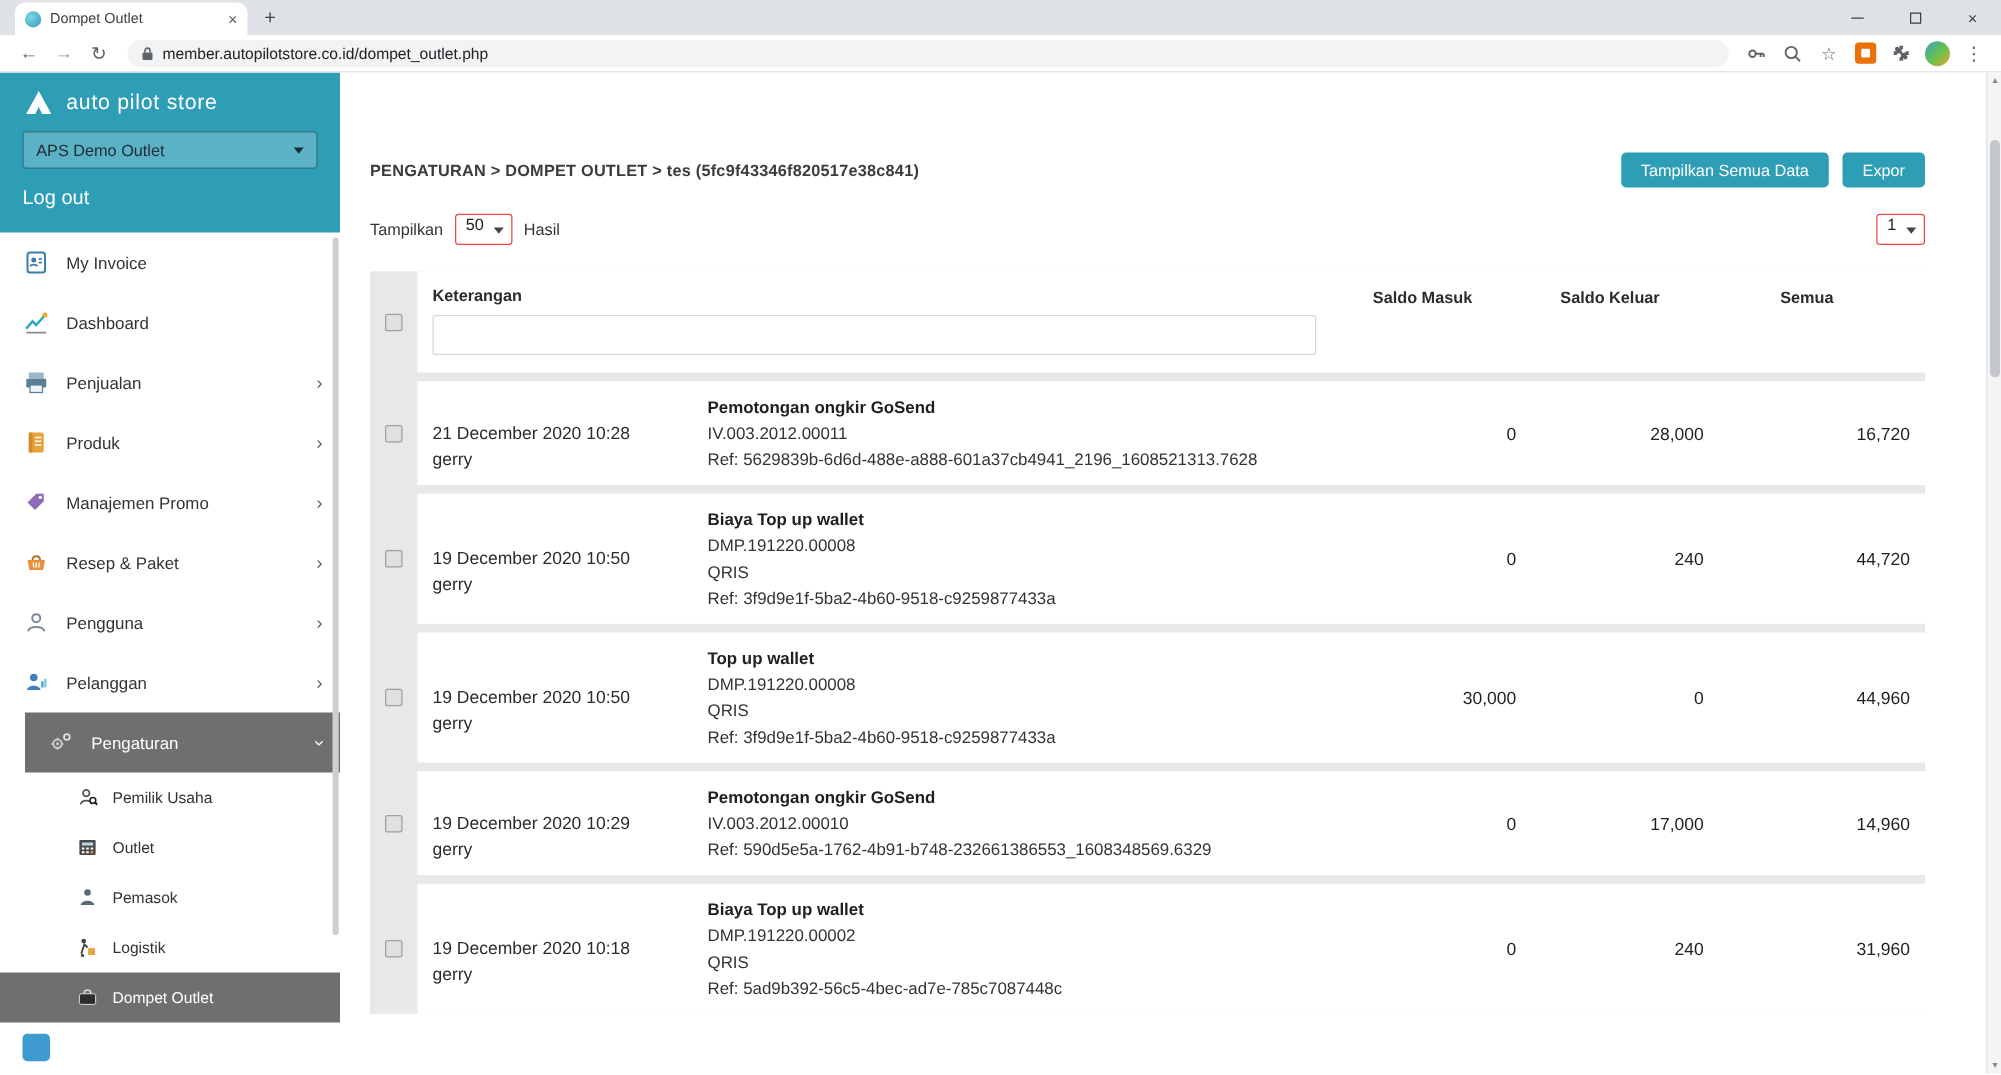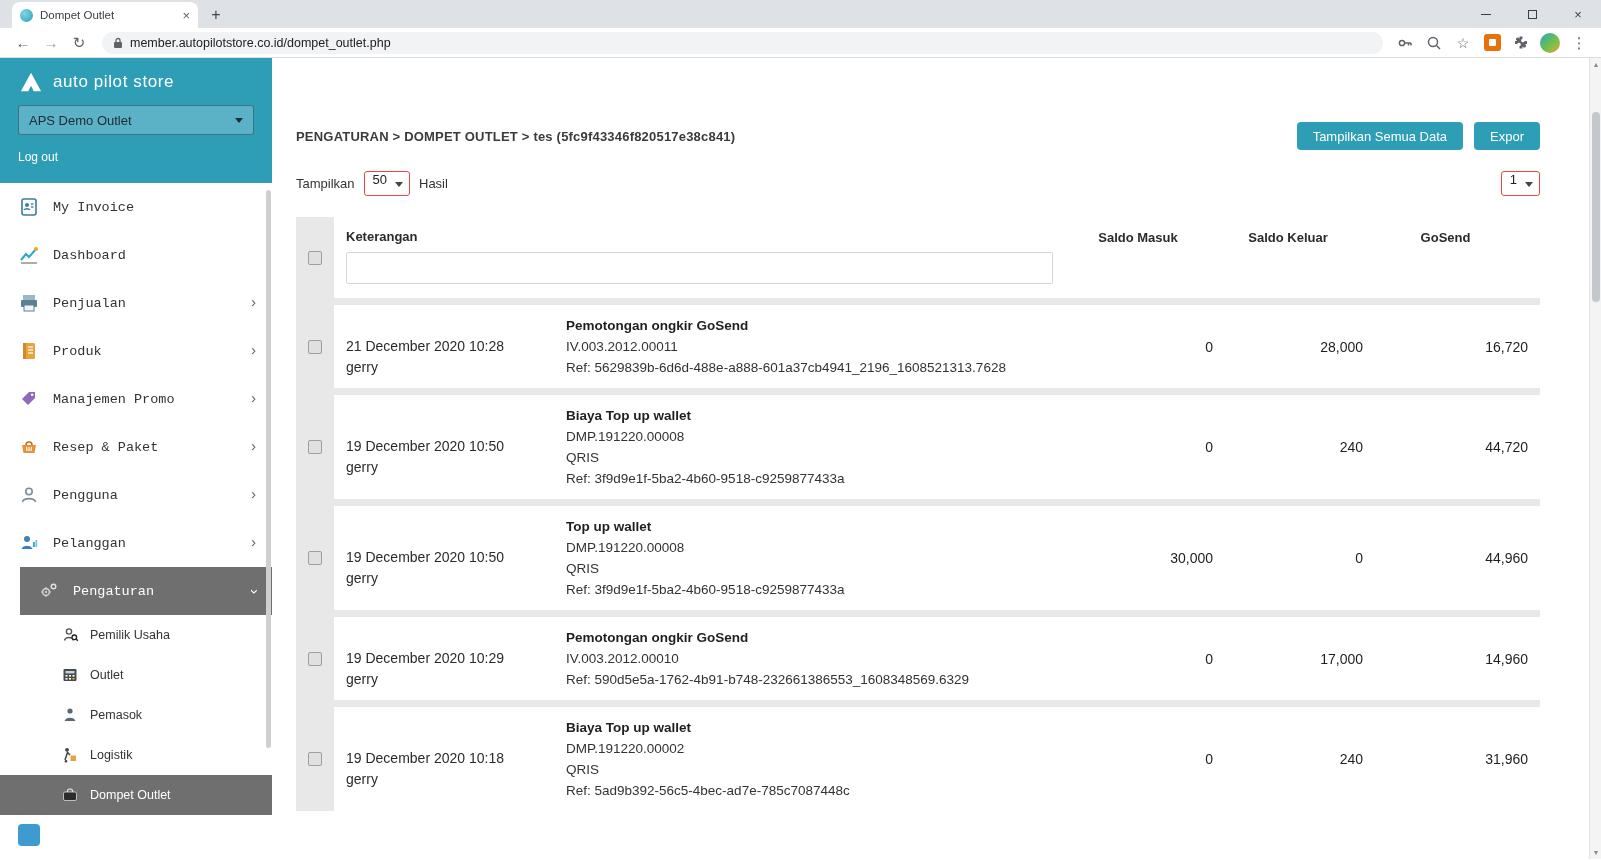--- a/index.html
+++ b/index.html
@@ -44,24 +44,24 @@
 
   
   .sidebar { width:272px; flex-shrink:0; background:#fff; position:relative; overflow:hidden; }
   .side-head { background:#2e9db6; padding:13px 18px 18px; }
   .logo-row { display:flex; align-items:center; gap:9px; margin-bottom:12px; }
   .logo-text { color:#fff; font-size:17px; letter-spacing:.6px; }
   .outlet-sel { height:30px; border:1px solid rgba(0,0,0,.35); border-radius:3px; background:rgba(255,255,255,.22);
                 display:flex; align-items:center; justify-content:space-between; padding:0 10px;
                 font-size:13px; color:#1d2b33; cursor:pointer; }
   .outlet-sel .tri { border-left:4px solid transparent; border-right:4px solid transparent; border-top:5px solid #1d2b33; }
-  .logout { margin-top:15px; color:#fff; font-size:12px; cursor:pointer; display:inline-block; }
+  .logout { margin-top:15px; color:#fff; font-size:16px; cursor:pointer; display:inline-block; }
 
   .nav-item { height:48px; display:flex; align-items:center; gap:13px; padding:0 14px 0 18px;
-              font-size:13.5px; color:#333; cursor:pointer;font-family:Liberation Mono, monospace; }
+              font-size:13.5px; color:#333; cursor:pointer; }
   .nav-item .chev { margin-left:auto; color:#666; font-size:15px; line-height:1; }
   .nav-item.active { background:#6f6f6f; color:#fff;margin-left:20px; }
   .nav-item.active .chev { color:#fff; }
   .chev.down { transform:rotate(90deg); }
   .ic20 { width:22px; height:22px; display:flex; align-items:center; justify-content:center; flex-shrink:0; }
 
   .sub-item { height:40px; display:flex; align-items:center; gap:11px; padding:0 14px 0 60px;
               font-size:12.5px; color:#333; cursor:pointer; }
   .sub-item.active { background:#6f6f6f; color:#fff; }
   .ic18 { width:19px; height:19px; display:flex; align-items:center; justify-content:center; flex-shrink:0; }
@@ -390,21 +390,21 @@
         <div class="check-col">
             <span class="checkbox"></span>
           </div>
         <div class="row-card head-card">
           <div class="col-desc">
             <div class="col-label">Keterangan</div>
             <input class="filter-input ket-filter" value="" style="">
           </div>
           <div class="col-masuk head-num">Saldo Masuk</div>
           <div class="col-keluar head-num">Saldo Keluar</div>
-          <div class="col-saldo head-num">GoSend</div>
+          <div class="col-saldo head-num">Semua</div>
         </div>
       </div>
 
       <div class="t-row">
         <div class="check-col">
             <span class="checkbox"></span>
           </div>
         <div class="row-card">
           <div class="col-date">
             <div class="row-date">21 December 2020 10:28</div>

